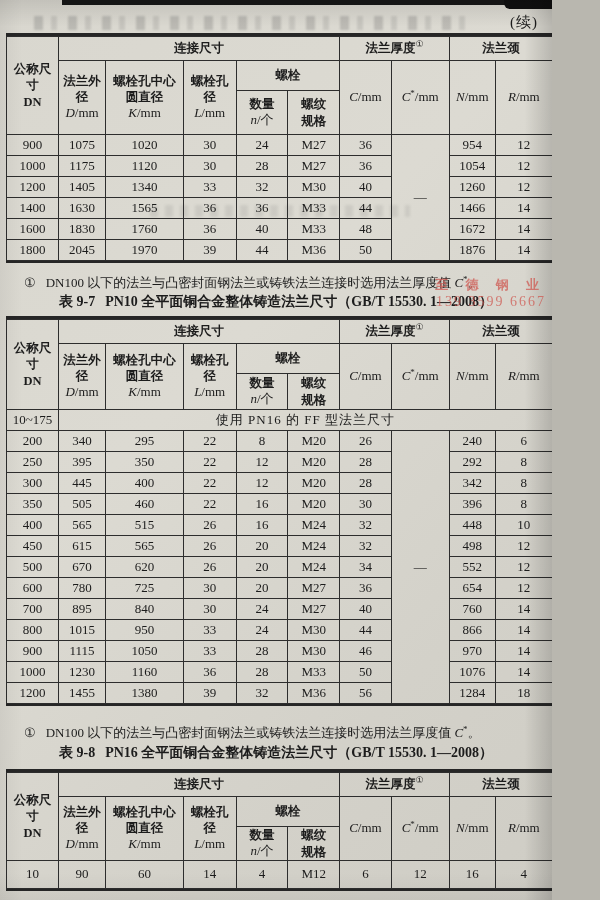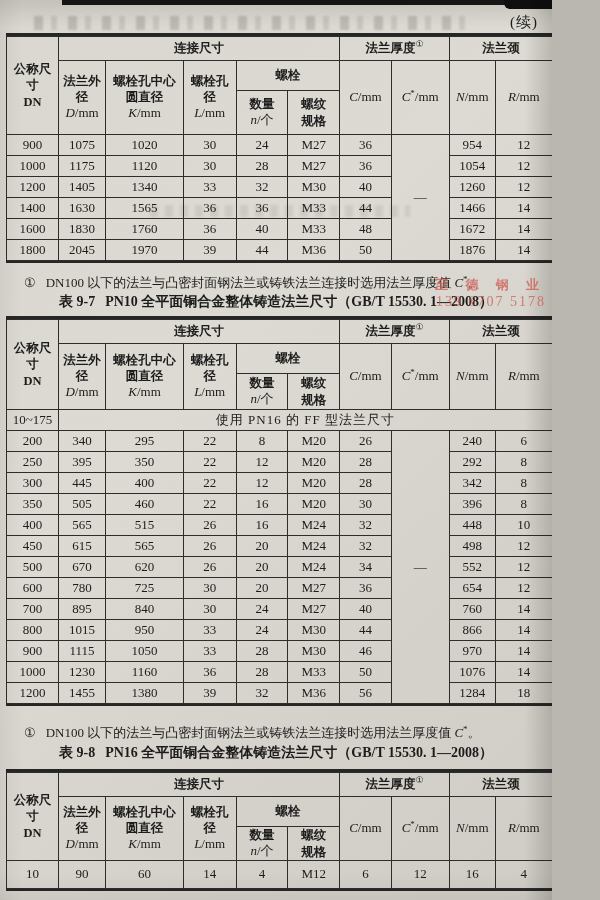--- a/index.html
+++ b/index.html
@@ -500,16 +500,16 @@
             <td>12</td>
             <td>16</td>
             <td>4</td>
           </tr>
         </tbody>
       </table>
     </div>
 
   <div class="wm">
     <div class="w1">至 德 钢 业</div>
-    <div class="w2">139 6707 5178</div>
+    <div class="w2">139 3599 6667</div>
   </div>
 
 </div>
 
 </body></html>

